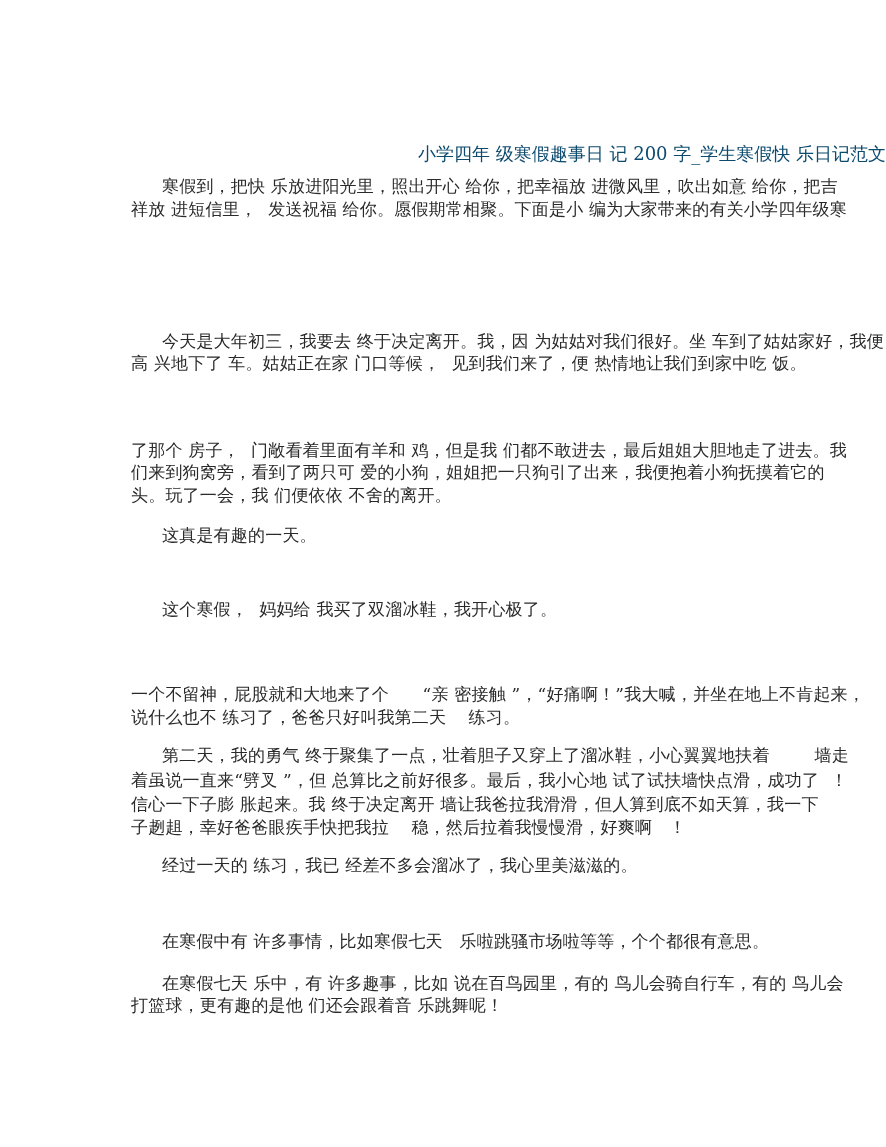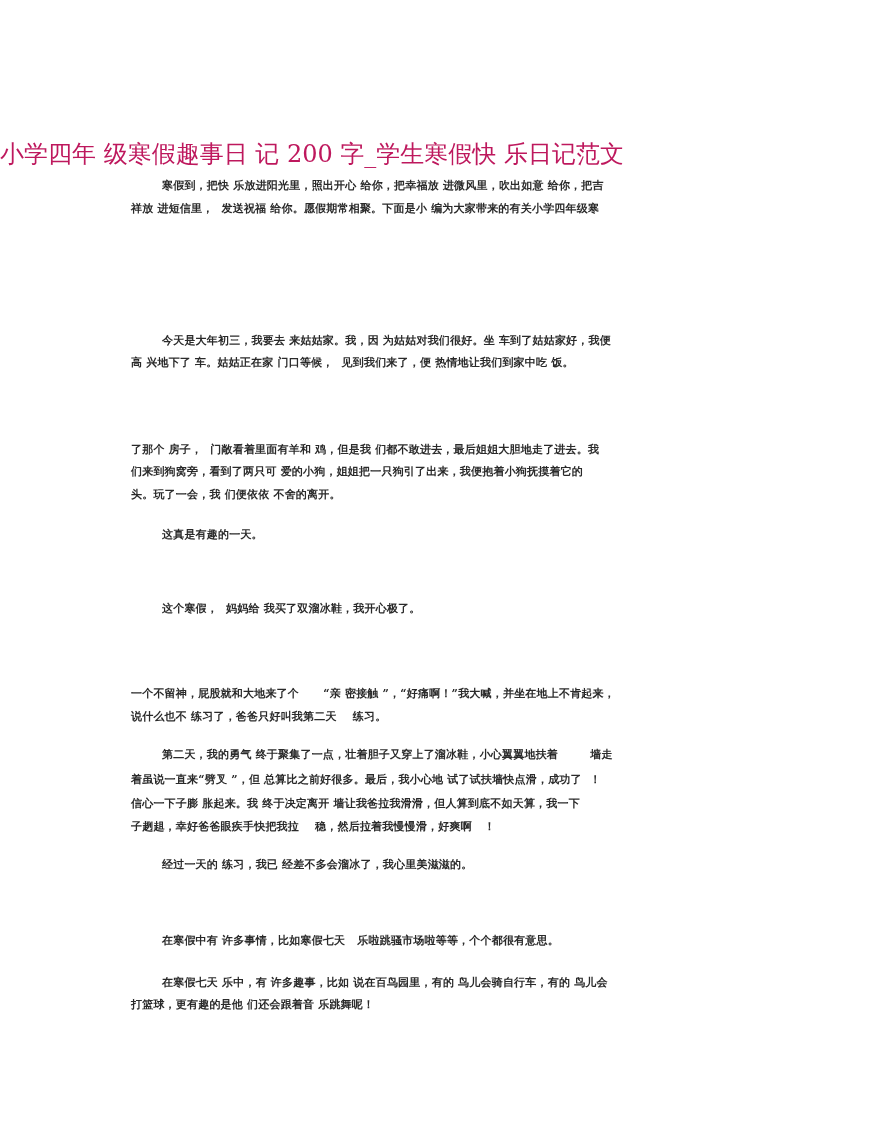--- a/index.html
+++ b/index.html
@@ -1,34 +1,34 @@
 <!DOCTYPE html>
 <html><head>
   <meta charset="utf-8">
   <style>
     html, body { margin: 0; padding: 0; background: #ffffff; }
     body { width: 886px; height: 1147px; position: relative; overflow: hidden;
            font-family: "DejaVu Serif", "Liberation Serif", serif; color: #2a2a2a; }
     .page { position: absolute; left: 0; top: 0; width: 886px; height: 1147px; }
-    .title { position: absolute; left: 0; width: 886px; top: 142px; text-align: left;
-             font-size: 24px; line-height: 24px; white-space: pre; color: #be185d; }
-    .line { position: absolute; left: 131px; font-size: 11px; line-height: 18px;
-            white-space: pre; letter-spacing: 0.2px; font-weight: bold; }
+    .title { position: absolute; left: 0; width: 886px; top: 142px; text-align: right;
+             font-size: 18px; line-height: 24px; white-space: pre; color: #0c4a6e; }
+    .line { position: absolute; left: 131px; font-size: 17px; line-height: 18px;
+            white-space: pre; letter-spacing: 0.2px; }
     .line.indent { left: 162px; }
   </style>
 </head>
 <body>
 
 <div class="page">
   <div class="title">小学四年 级寒假趣事日 记 200 字_学生寒假快 乐日记范文</div>
 
   <div class="line indent" style="top:177px">寒假到，把快 乐放进阳光里，照出开心 给你，把幸福放 进微风里，吹出如意 给你，把吉</div>
   <div class="line" style="top:200px">祥放 进短信里，  发送祝福 给你。愿假期常相聚。下面是小 编为大家带来的有关小学四年级寒</div>
 
-  <div class="line indent" style="top:332px">今天是大年初三，我要去 来姑姑家。我，因 为姑姑对我们很好。坐 车到了姑姑家好，我便</div>
+  <div class="line indent" style="top:332px">今天是大年初三，我要去 终于决定离开。我，因 为姑姑对我们很好。坐 车到了姑姑家好，我便</div>
   <div class="line" style="top:354px">高 兴地下了 车。姑姑正在家 门口等候，  见到我们来了，便 热情地让我们到家中吃 饭。</div>
 
   <div class="line" style="top:441px">了那个 房子，  门敞看着里面有羊和 鸡，但是我 们都不敢进去，最后姐姐大胆地走了进去。我</div>
   <div class="line" style="top:463px">们来到狗窝旁，看到了两只可 爱的小狗，姐姐把一只狗引了出来，我便抱着小狗抚摸着它的</div>
   <div class="line" style="top:486px">头。玩了一会，我 们便依依 不舍的离开。</div>
 
   <div class="line indent" style="top:526px">这真是有趣的一天。</div>
 
   <div class="line indent" style="top:600px">这个寒假，  妈妈给 我买了双溜冰鞋，我开心极了。</div>
 

